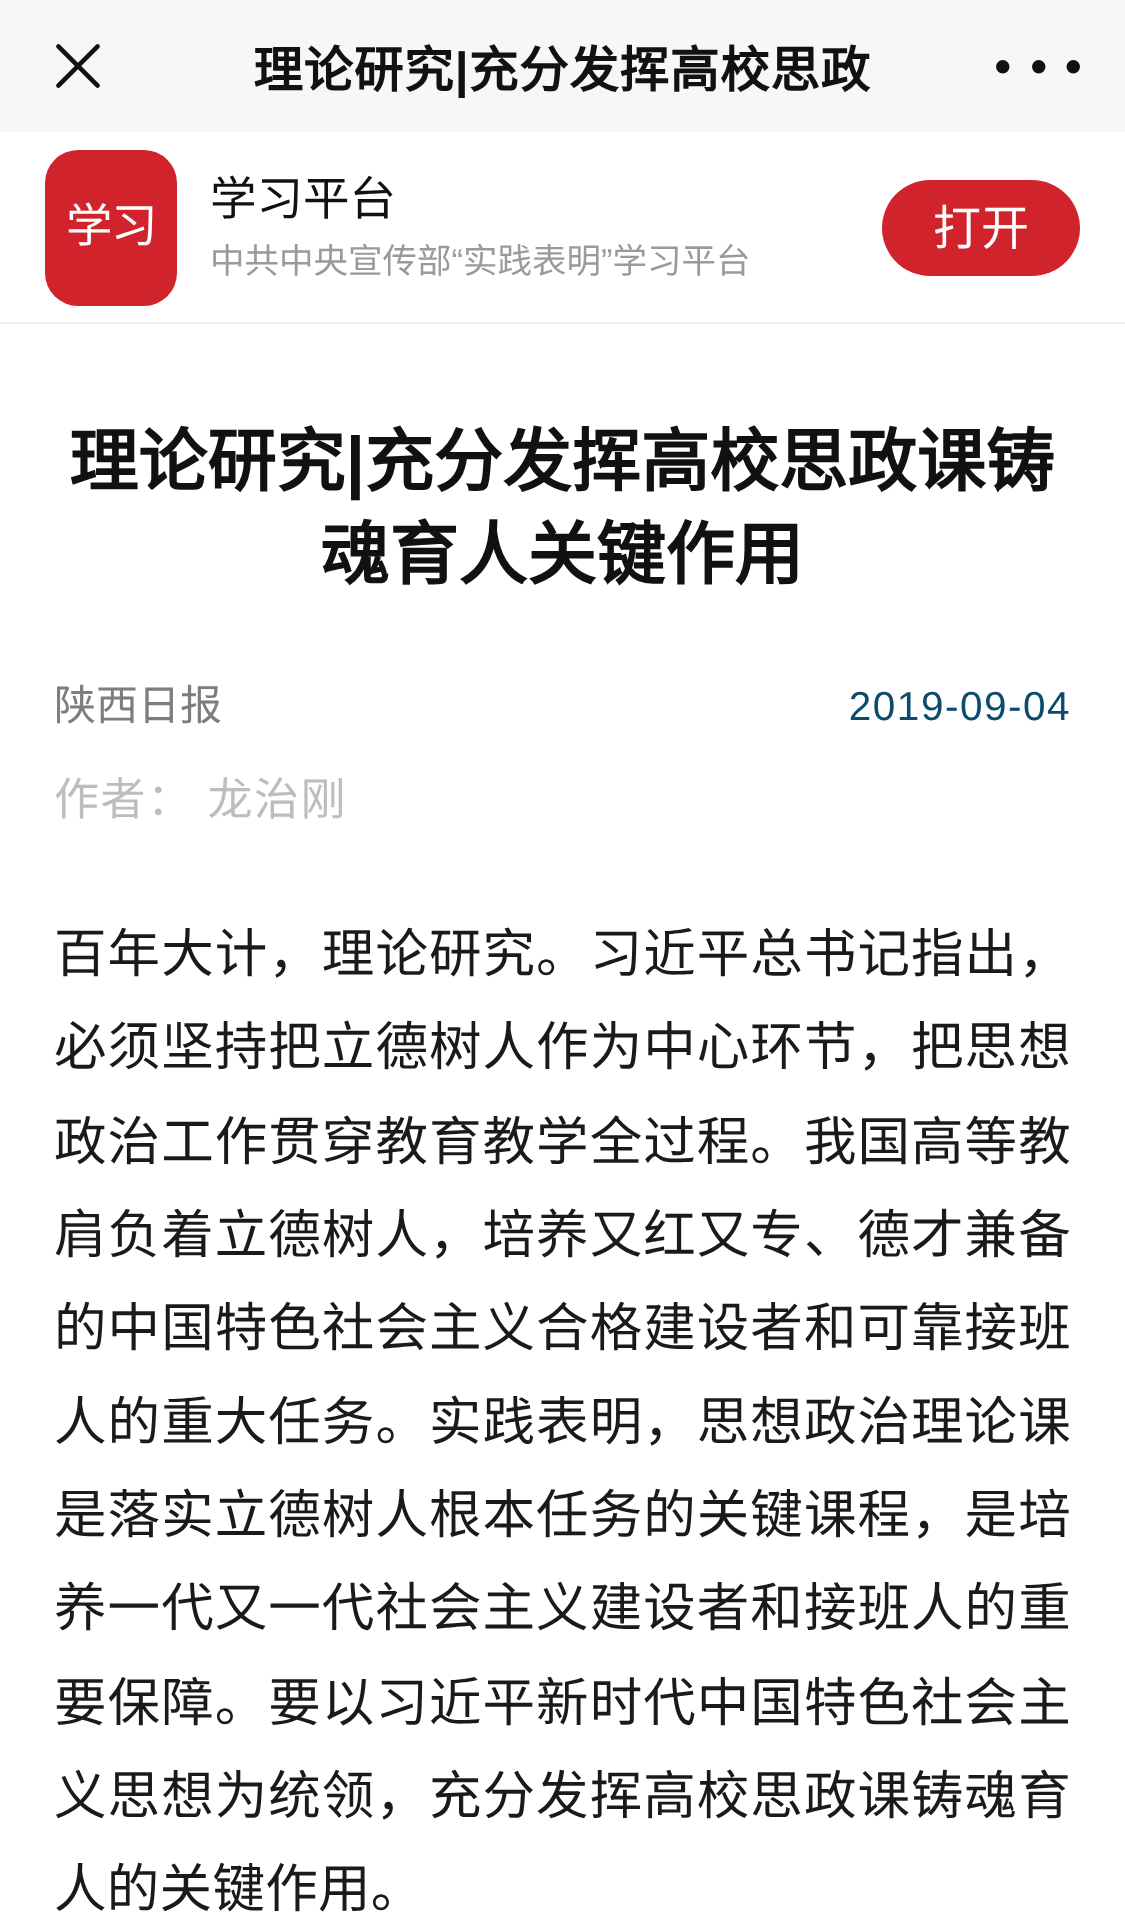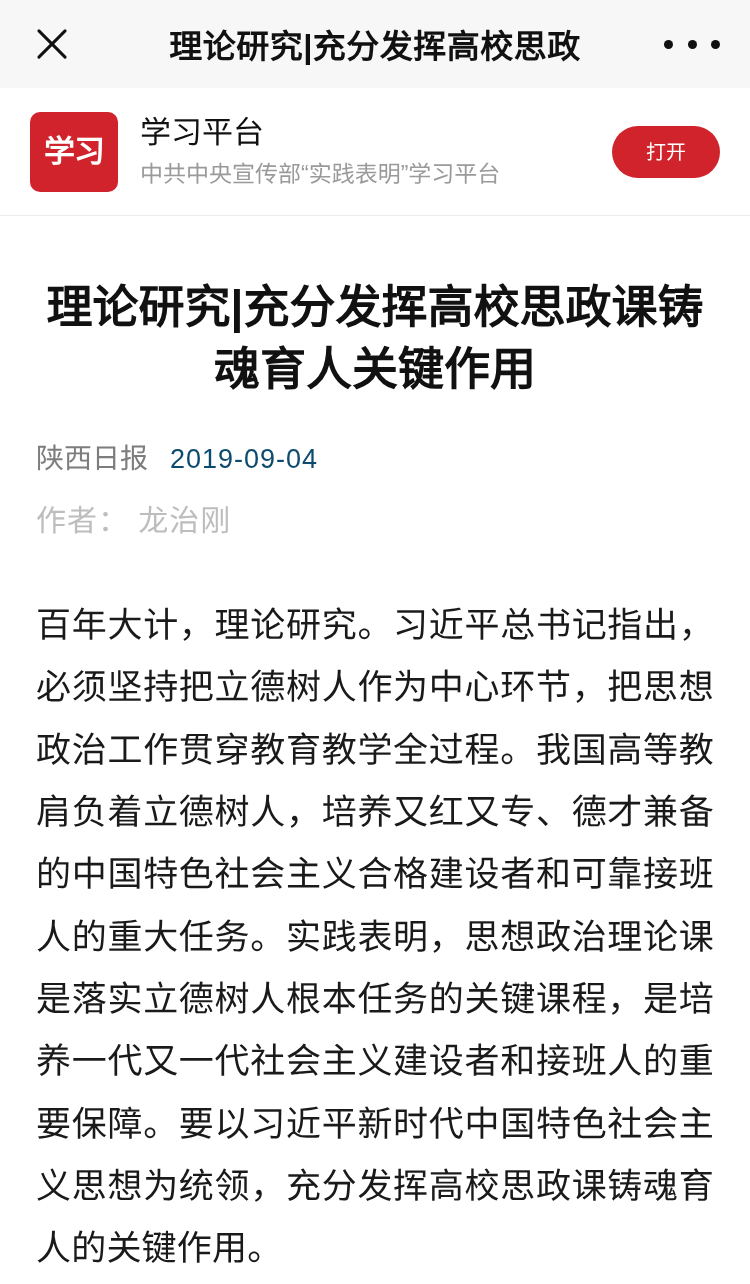--- a/index.html
+++ b/index.html
@@ -81,31 +81,31 @@
     height: 128px;
     background: #ffffff;
     display: flex;
     align-items: center;
     padding: 0 30px;
     box-sizing: border-box;
     border-bottom: 1px solid #ececec;
   }
   .app-logo {
     width: 88px;
-    height: 80px;
+    height: 104px;
     background: #d0232b;
-    border-radius: 10px;
+    border-radius: 22px;
     flex: 0 0 auto;
     display: flex;
     align-items: center;
     justify-content: center;
     color: #fff;
     font-family: "DejaVu Serif", "Liberation Serif", serif;
     font-size: 31px;
-    font-weight: bold;
+    font-weight: normal;
     line-height: 1.05;
     text-align: center;
     letter-spacing: -1px;
   }
   .app-texts {
     margin-left: 22px;
     display: flex;
     flex-direction: column;
     justify-content: center;
     min-width: 0;
@@ -121,21 +121,21 @@
     color: #9a9a9a;
     margin-top: 7px;
     line-height: 1.25;
     white-space: nowrap;
   }
   .app-open-btn {
     margin-left: auto;
     flex: 0 0 auto;
     background: #d0232b;
     color: #fff;
-    font-size: 20px;
+    font-size: 32px;
     border: none;
     border-radius: 36px;
     padding: 16px 34px;
     cursor: pointer;
     font-family: inherit;
     line-height: 1;
   }
 
   
   .article {
@@ -145,24 +145,25 @@
   .article-title {
     font-size: 46px;
     line-height: 1.35;
     font-weight: bold;
     color: #111;
     letter-spacing: 0px;
     margin: 0;
     text-align: center;
   }
   .article-meta {
-    margin-top: 36px;
+    margin-top: 48px;
     display: flex;
     align-items: baseline;
     color: #8e8e8e;
+    justify-content: space-between;
   }
   .meta-source {
     font-size: 28px;
     color: #7d7d7d;
   }
   .meta-date {
     font-size: 27px;
     color: #0c4a6e;
     margin-left: 22px;
     letter-spacing: 1px;

